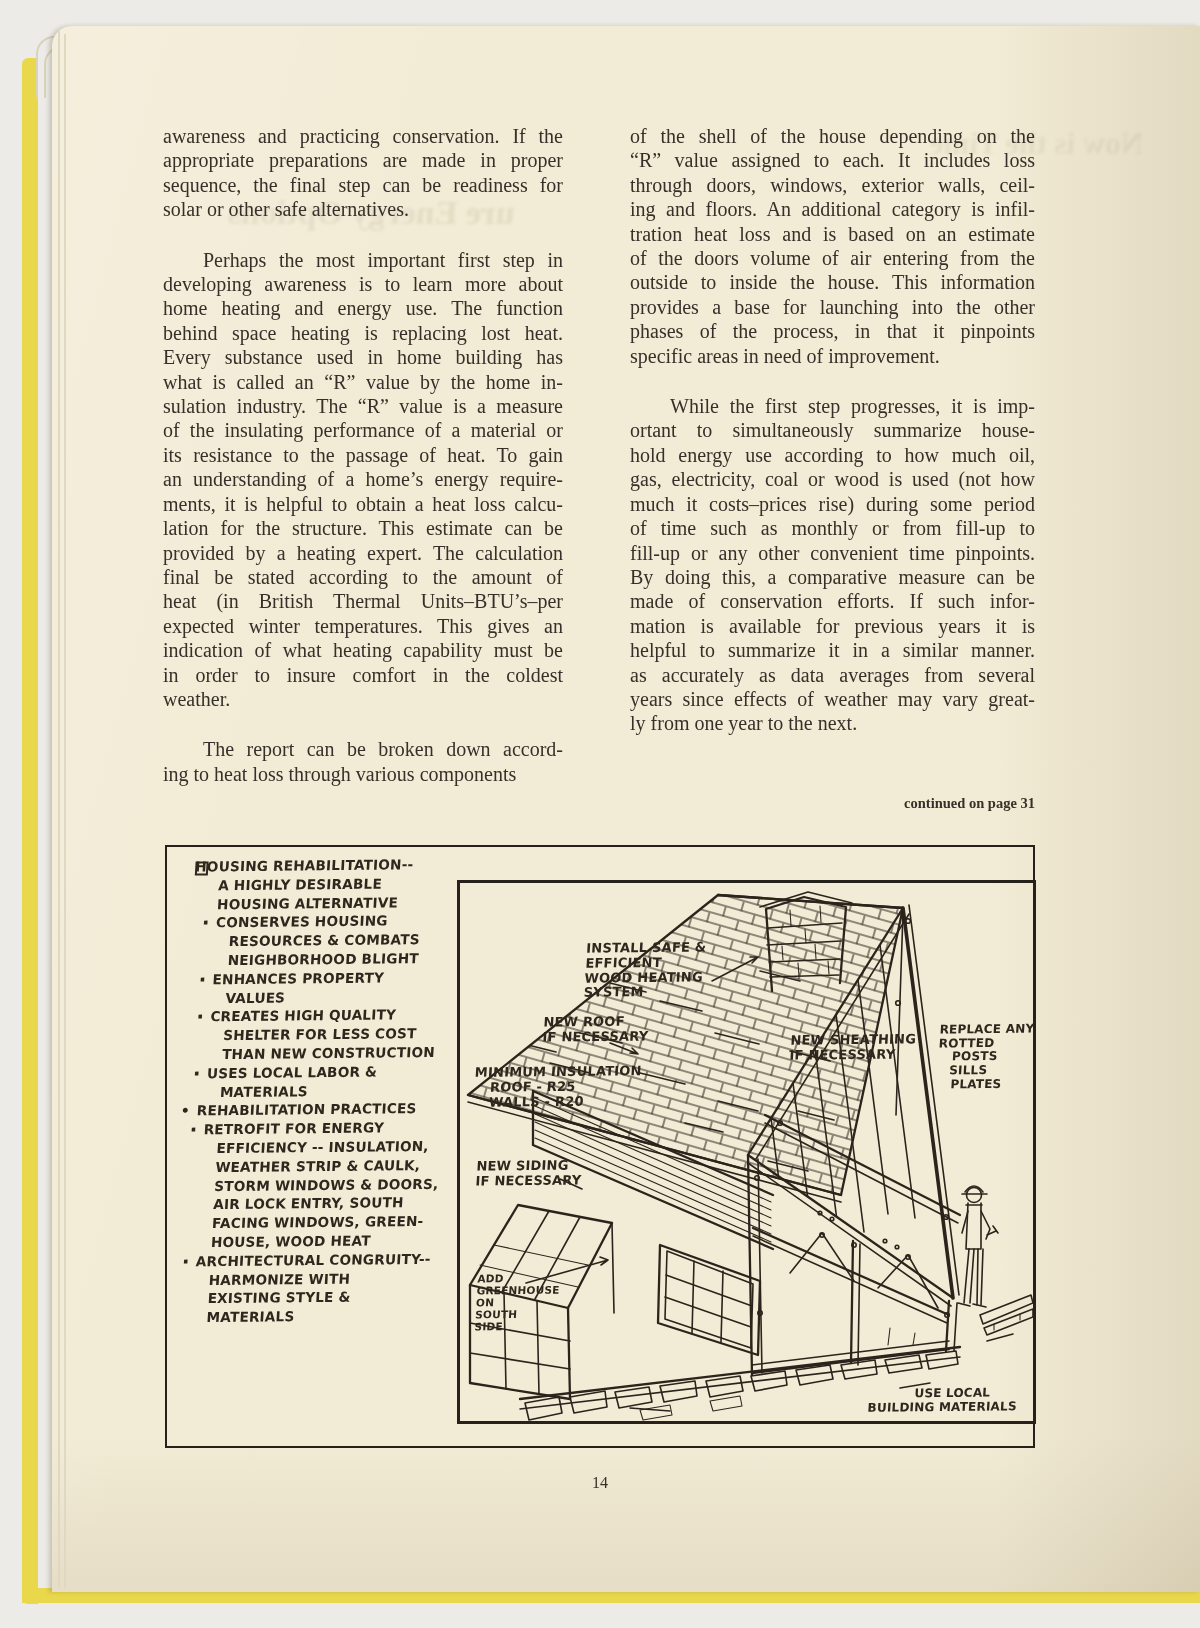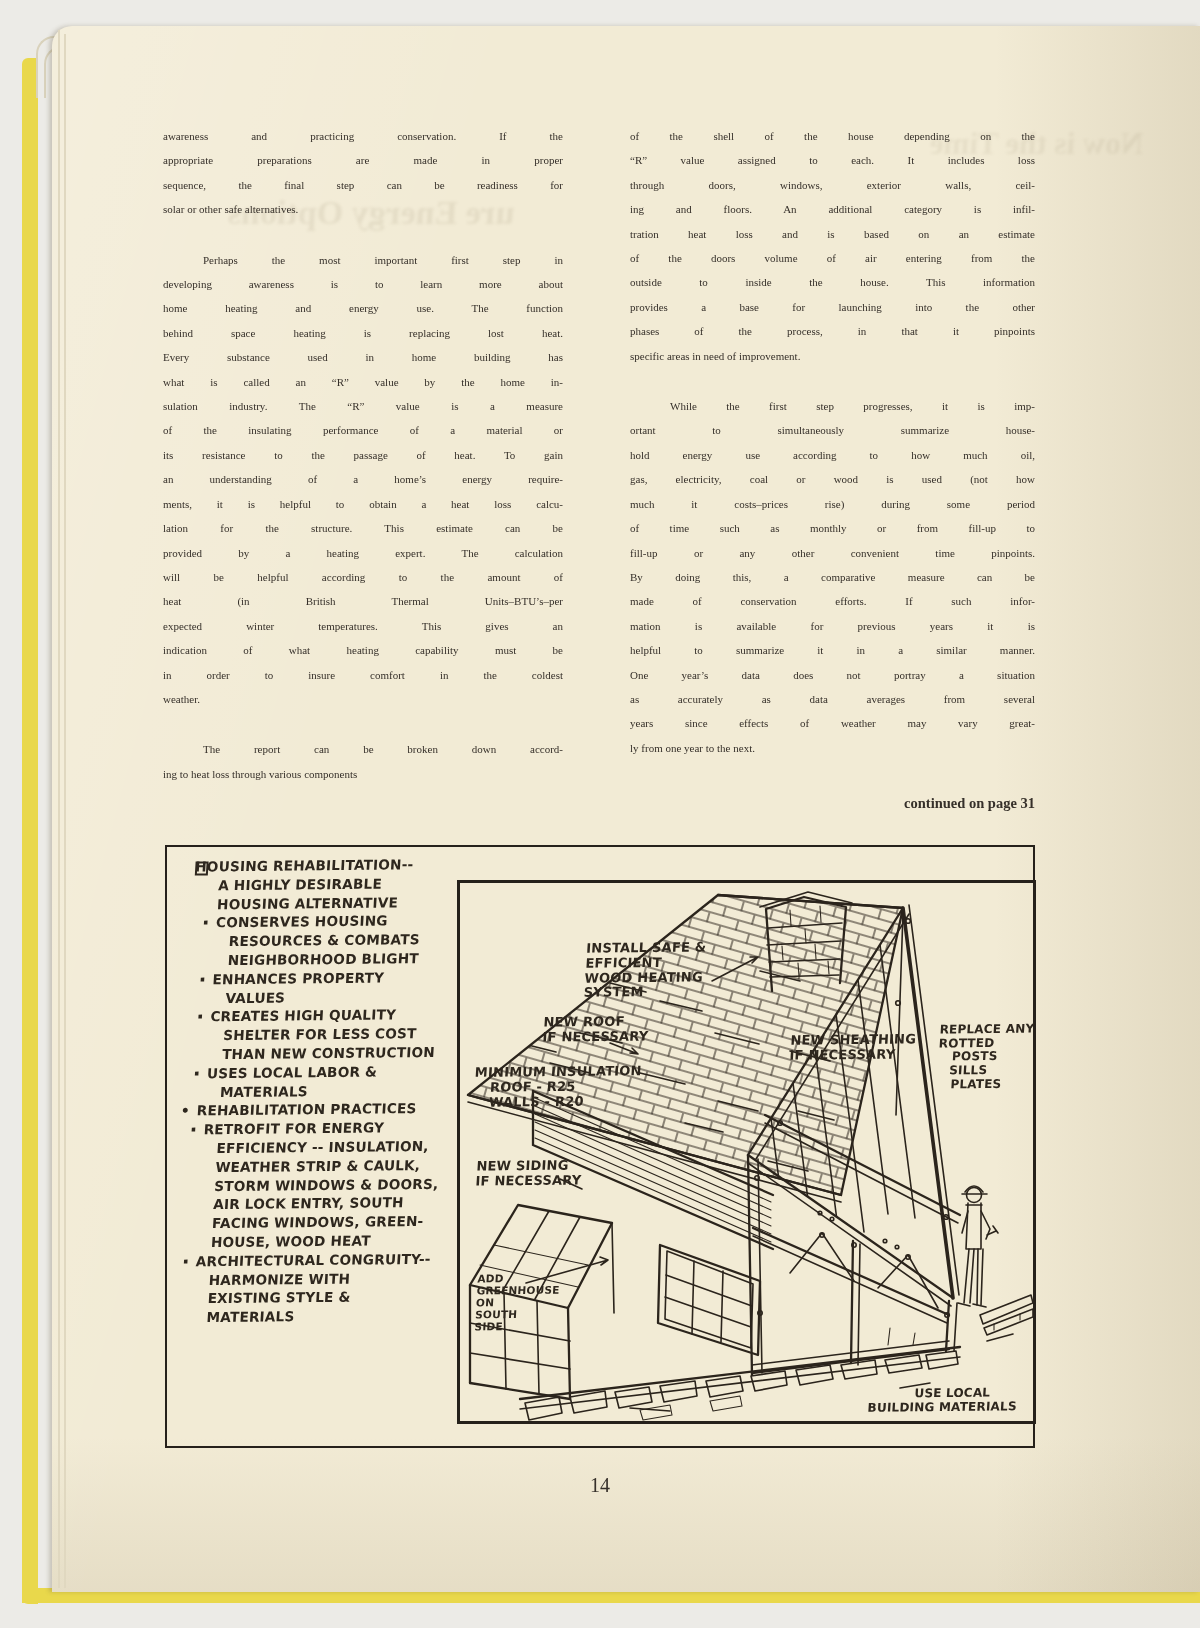--- a/index.html
+++ b/index.html
@@ -24,32 +24,32 @@
        box-shadow:-3px 0 4px rgba(90,80,50,.25);}
   .page-edge-line{position:absolute;width:2px;background:#e0d8c0;}
   .pel1{left:58px;top:30px;height:1558px;}
   .pel2{left:64px;top:34px;height:1554px;}
   
   .ghost{position:absolute;font-weight:bold;color:#8a7c5e;transform:scaleX(-1) skewX(3deg);
        filter:blur(1.4px);white-space:nowrap;}
   #ghost1{left:930px;top:126px;font-size:31px;opacity:.11;}
   #ghost2{left:228px;top:194px;font-size:34px;opacity:.13;}
   
-  .col{position:absolute;top:124px;color:#36302a;font-size:11px;line-height:24.4px;}
+  .col{position:absolute;top:124px;color:#36302a;font-size:20px;line-height:24.4px;}
   #col-left{left:163px;width:400px;}
   #col-right{left:630px;width:405px;}
   .para{margin:0;}
   .para + .para{margin-top:26px;}
   .line{text-align:justify;text-align-last:justify;white-space:normal;}
   .line.last{text-align-last:left;}
   .para.indent .line:first-child{text-indent:40px;}
   #continued{position:absolute;left:630px;top:764px;width:405px;text-align:right;
        font-size:14.5px;font-weight:bold;color:#36302a;margin-top:31px;}
   #page-number{position:absolute;left:558px;top:1474px;width:84px;text-align:center;
-       font-size:20px;color:#36302a;}
+       font-size:16px;color:#36302a;}
   
   #illustration-box{position:absolute;left:165px;top:845px;width:866px;height:599px;
        border:2px solid #26211b;}
   .hand{font-family:"DejaVu Sans",sans-serif;font-weight:700;color:#2e271e;
        transform:skewX(-4deg) rotate(-0.6deg);}
   #rehab-list{position:absolute;left:15px;top:9px;width:288px;font-size:13.6px;
        line-height:18.8px;letter-spacing:.2px;}
   .rl-line{position:relative;}
   .rl-line.i0{padding-left:0;}
   .rl-line.i1{padding-left:24px;}
@@ -103,21 +103,21 @@
         <div class="line">behind space heating is replacing lost heat.</div>
         <div class="line">Every substance used in home building has</div>
         <div class="line">what is called an “R” value by the home in-</div>
         <div class="line">sulation industry. The “R” value is a measure</div>
         <div class="line">of the insulating performance of a material or</div>
         <div class="line">its resistance to the passage of heat. To gain</div>
         <div class="line">an understanding of a home’s energy require-</div>
         <div class="line">ments, it is helpful to obtain a heat loss calcu-</div>
         <div class="line">lation for the structure. This estimate can be</div>
         <div class="line">provided by a heating expert. The calculation</div>
-        <div class="line">will be helpful according to the amount of</div>
+        <div class="line">final be stated according to the amount of</div>
         <div class="line">heat (in British Thermal Units–BTU’s–per</div>
         <div class="line">expected winter temperatures. This gives an</div>
         <div class="line">indication of what heating capability must be</div>
         <div class="line">in order to insure comfort in the coldest</div>
         <div class="line last">weather.</div>
       </div>
       <div class="para indent">
         <div class="line">The report can be broken down accord-</div>
         <div class="line last">ing to heat loss through various components</div>
       </div>
@@ -140,21 +140,20 @@
         <div class="line">ortant to simultaneously summarize house-</div>
         <div class="line">hold energy use according to how much oil,</div>
         <div class="line">gas, electricity, coal or wood is used (not how</div>
         <div class="line">much it costs–prices rise) during some period</div>
         <div class="line">of time such as monthly or from fill-up to</div>
         <div class="line">fill-up or any other convenient time pinpoints.</div>
         <div class="line">By doing this, a comparative measure can be</div>
         <div class="line">made of conservation efforts. If such infor-</div>
         <div class="line">mation is available for previous years it is</div>
         <div class="line">helpful to summarize it in a similar manner.</div>
-        <div class="line">One year’s data does not portray a situation</div>
         <div class="line">as accurately as data averages from several</div>
         <div class="line">years since effects of weather may vary great-</div>
         <div class="line last">ly from one year to the next.</div>
       </div>
     </div>
 
   <div id="continued">continued on page 31</div>
 
   <div id="illustration-box">
     <div id="rehab-list" class="hand">

